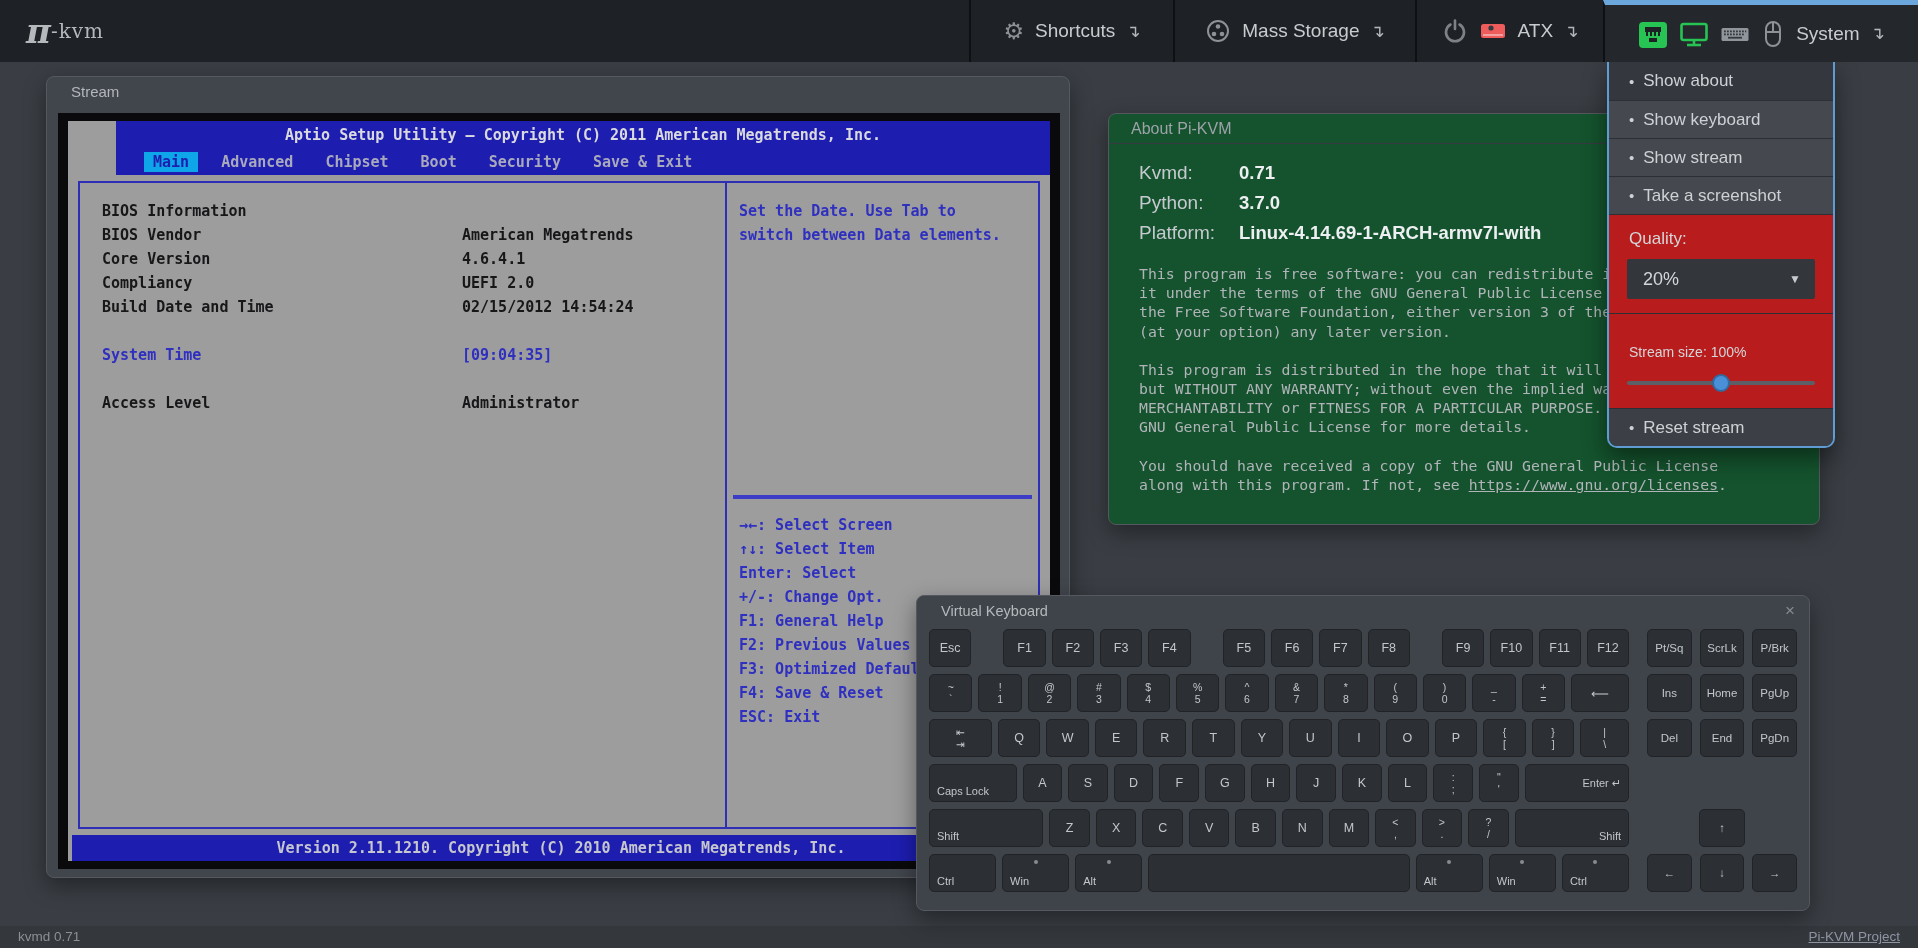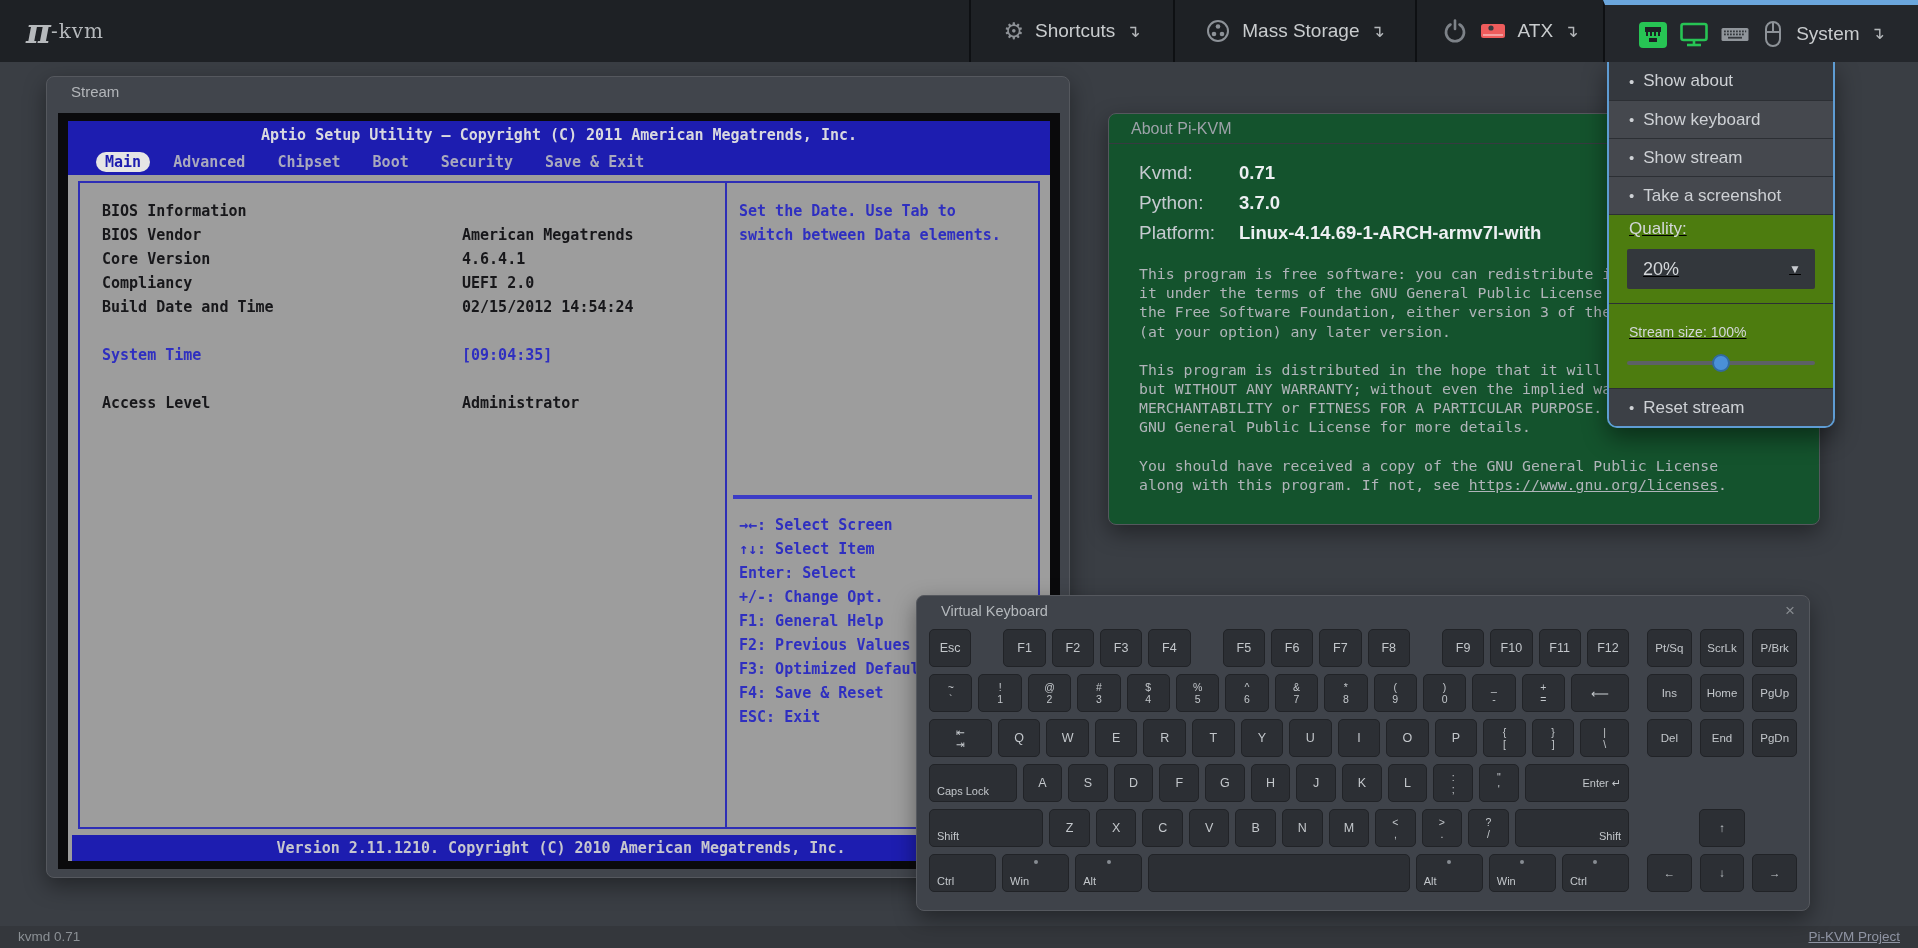--- a/index.html
+++ b/index.html
@@ -29,25 +29,25 @@
   
   .window { position:absolute; background:#14532d; border:1px solid #55585e; border-radius:8px;
     box-shadow:0 8px 22px rgba(0,0,0,.4); }
   .win-title { height:30px; line-height:30px; padding-left:24px; font-size:15px; color:#b3b6ba; }
 
   
   .stream-window { left:46px; top:76px; width:1024px; height:802px; background:#41454c; z-index:10; }
   .bios-frame { position:absolute; left:11px; top:36px; width:1002px; height:756px; background:#0a0a0c; }
   .bios-screen { position:absolute; left:10px; top:8px; width:982px; height:740px; background:#9d9d9d;
     font-family:"DejaVu Sans Mono", monospace; font-weight:bold; font-size:15px; }
-  .btop { height:54px; background:#1d1db0; }
+  .btop { height:54px; background:#1d1db0;margin-left:48px; }
   .btitle { height:27px; line-height:29px; text-align:center; color:#d9d9df; }
   .btabs { height:27px; display:flex; padding-left:28px; gap:14px; align-items:center; }
   .btab { padding:1px 9px; color:#a9a9bd; }
-  .btab.sel { background:#e5e5e5; color:#1d1db0;border-radius:10px; }
+  .btab.sel { background:#0ea5e9; color:#1d1db0; }
   .bbody { position:absolute; left:0; right:0; top:54px; bottom:26px; background:#9d9d9d; padding:6px 10px; }
   .bbox { height:100%; border:2px solid #2e2eb6; display:flex; position:relative; }
   .bleft { width:647px; border-right:2px solid #2e2eb6; padding-top:16px; color:#17171a; }
   .brow { height:24px; line-height:24px; display:flex; white-space:pre; }
   .brow.empty { height:24px; }
   .blbl { width:360px; margin-left:22px; flex:none; }
   .wh { color:#f1f1f3; } .bl { color:#2f2fc0; }
   .bright { flex:1; position:relative; color:#2f2fc0; padding:16px 0 0 12px; }
   .bhelp div { line-height:24px; white-space:pre; }
   .bsep { position:absolute; left:6px; right:6px; top:312px; border-top:4px solid #3c3cc6; }
@@ -70,21 +70,21 @@
 
   
   .system-menu { position:absolute; left:1607px; top:62px; width:228px; z-index:40;
     border:2px solid #5e9cd3; border-top:none; border-radius:0 0 10px 10px; overflow:hidden;
     box-shadow:0 10px 24px rgba(0,0,0,.45); }
   .menu-item { height:38px; display:flex; align-items:center; gap:9px; padding-left:20px;
     font-size:17px; color:#ced1d5; background:#45484e; border-top:1px solid #2c2f34; cursor:pointer; }
   .menu-item.dark { background:#34383e; border-top:none; }
   .menu-item.reset { background:#3c4046; }
   .bullet { font-size:15px; }
-  .menu-sec { background:#4d7c0f; padding:0 18px 14px 18px; border-top:1px solid #2c2f34;text-decoration:underline; }
+  .menu-sec { background:#b91c1c; padding:10px 18px 14px 18px; border-top:1px solid #2c2f34; }
   .q-label { font-size:17px; color:#d4d7da; margin:4px 0 10px 2px; }
   .q-select { height:40px; background:#33373c; display:flex; align-items:center; justify-content:space-between;
     padding:0 14px 0 16px; font-size:18px; color:#d4d7da; border-radius:2px; cursor:pointer; }
   .caret { font-size:12px; color:#c8cbd0; }
   .ss-label { font-size:14px; color:#d4d7da; margin:20px 0 14px 2px; }
   .slider { position:relative; height:18px; margin-bottom:2px; }
   .slider-track { position:absolute; left:0; right:0; top:7px; height:4px; background:#5c6066; border-radius:2px; }
   .slider-thumb { position:absolute; left:calc(50% - 9px); top:0; width:18px; height:18px; border-radius:50%;
     background:#4a90d8; border:2px solid #316a9e; cursor:pointer; }
 

